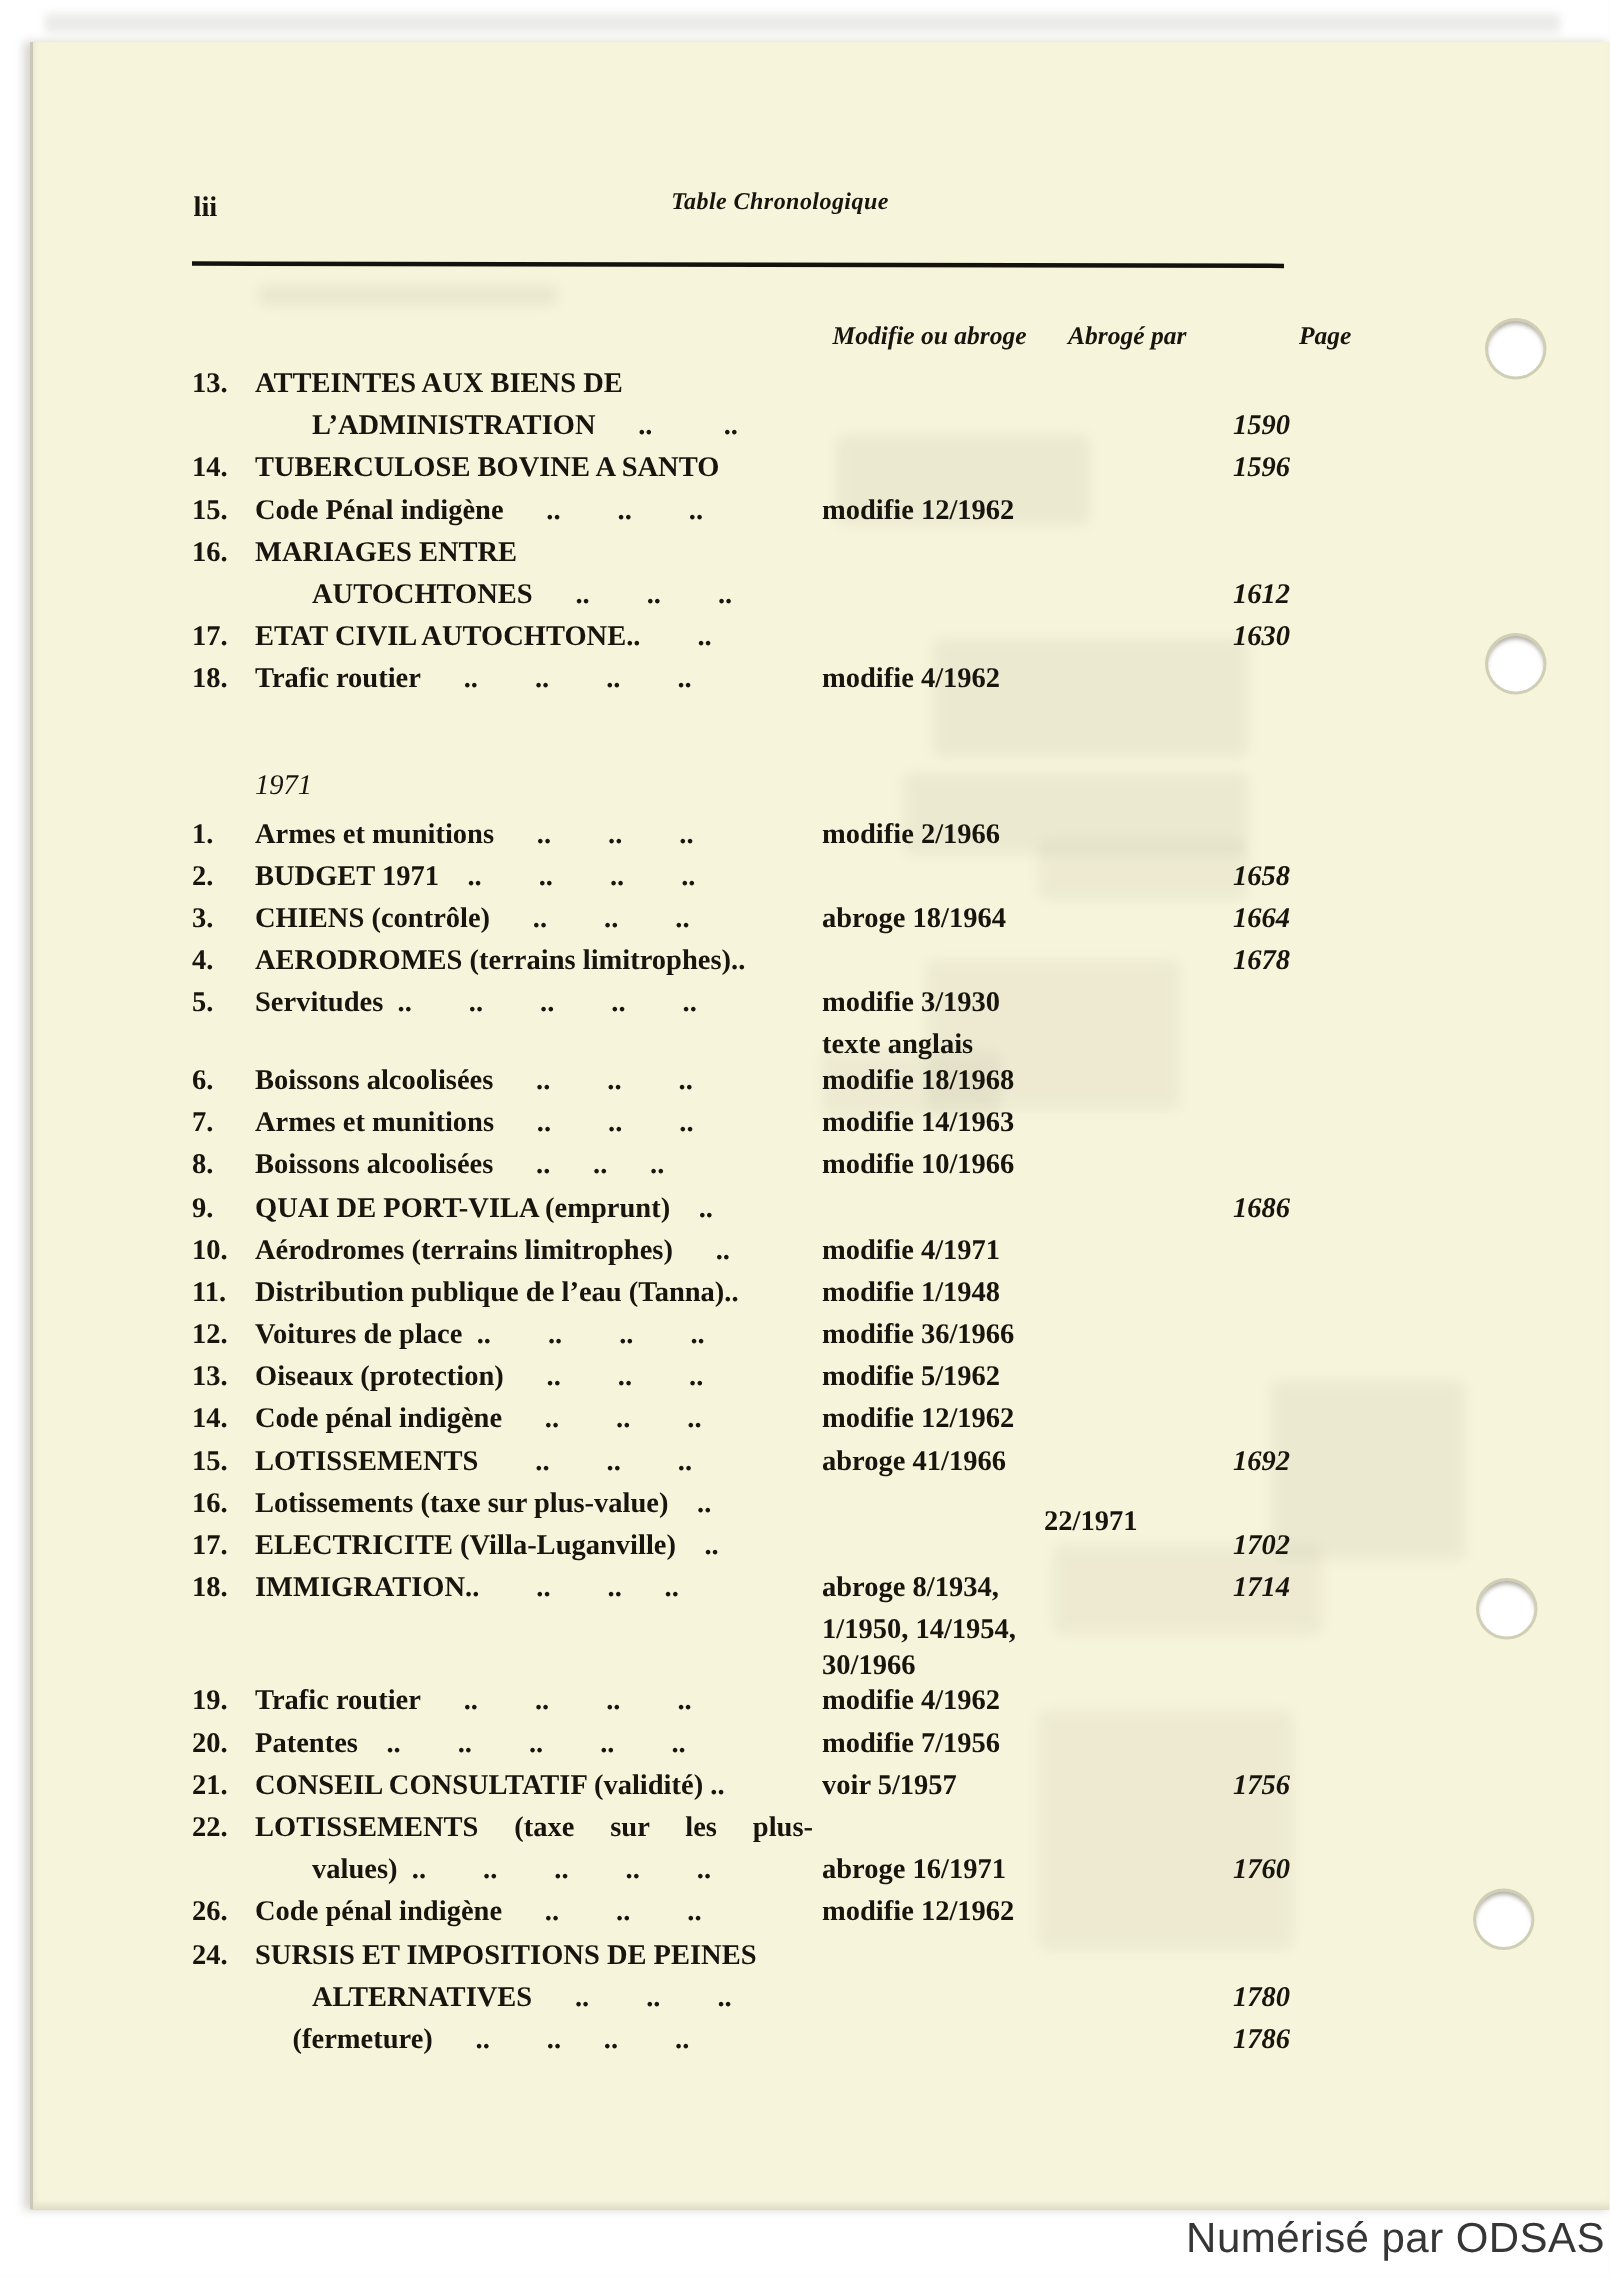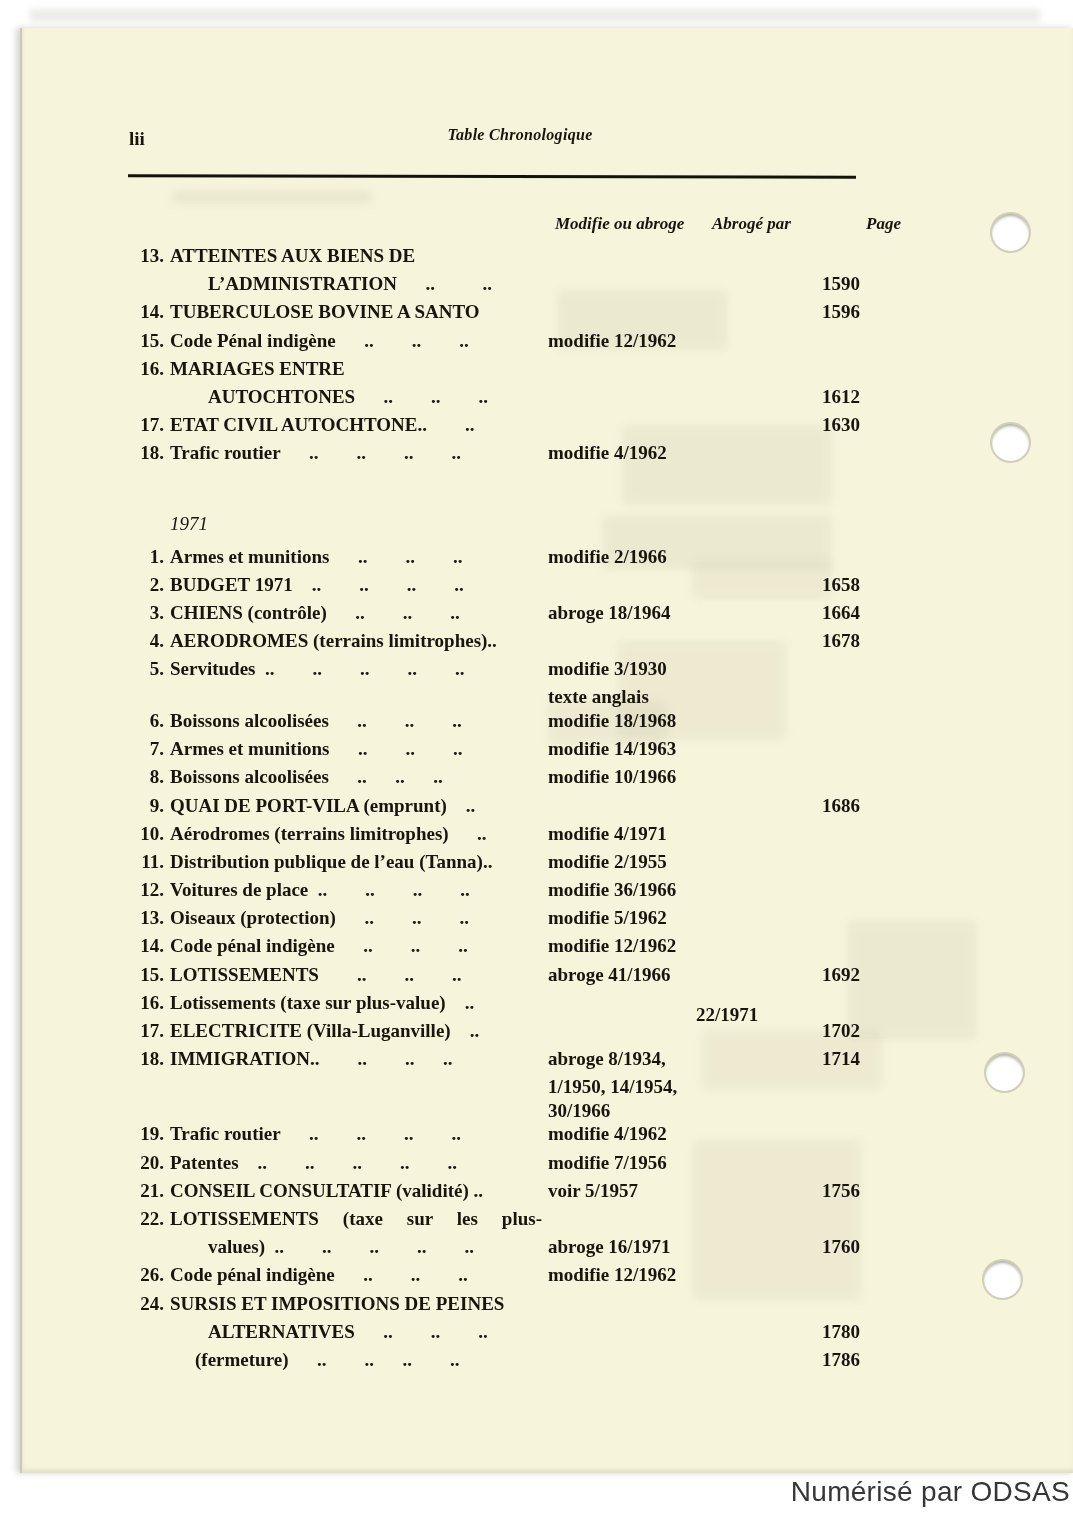--- a/index.html
+++ b/index.html
@@ -19,26 +19,26 @@
         font-size:16px;font-weight:700;font-style:italic;letter-spacing:.3px;}
   .rule{position:absolute;left:128px;top:175px;width:728px;height:3px;background:#14120d;
         transform:rotate(.12deg);}
   .toc{position:absolute;left:128px;top:214px;width:732px;font-size:19px;font-weight:700;}
   .head-row{position:relative;height:31px;font-size:17px;font-style:italic;}
   .h-mod{position:absolute;left:427px;white-space:nowrap;}
   .h-abr{position:absolute;left:584px;white-space:nowrap;}
   .h-page{position:absolute;left:690px;white-space:nowrap;margin-left:48px;}
   .line{position:relative;height:28.2px;}
   .line.cont{height:23.5px;}
-  .num{position:absolute;left:0;width:36px;text-align:right;font-family:Liberation Serif, serif;}
+  .num{position:absolute;left:0;width:36px;text-align:left;font-family:Liberation Serif, serif;}
   .title{position:absolute;left:42px;width:372px;white-space:nowrap;overflow:visible;}
   .title.just{white-space:normal;text-align:justify;text-align-last:justify;}
   .mod{position:absolute;left:420px;white-space:nowrap;}
   .abr{position:absolute;left:568px;white-space:nowrap;margin-top:12px;}
-  .pg{position:absolute;left:660px;width:72px;text-align:right;}
+  .pg{position:absolute;left:660px;width:72px;text-align:right;font-style:italic;}
   .spacer{height:42px;}
   .year-row{position:relative;height:33px;}
   .year{margin-left:42px;font-style:italic;font-weight:400;}
   .watermark{position:absolute;right:3px;top:1476px;font-family:"Liberation Sans","DejaVu Sans",sans-serif;
         font-size:28px;color:var(--wm,#363636);letter-spacing:.3px;}
 </style>
 </head>
 <body style="--paper: #f7f4dc; --ink: #18150f; --wm: #363636;">
 
 <div class="scan-edge-top"></div>
@@ -161,21 +161,21 @@
       <span class="pg">1686</span>
     </div>
     <div class="line">
       <span class="num">10.</span>
       <span class="title">Aérodromes (terrains limitrophes)  ..</span>
       <span class="mod">modifie 4/1971</span>
     </div>
     <div class="line">
       <span class="num">11.</span>
       <span class="title">Distribution publique de l’eau (Tanna)..</span>
-      <span class="mod">modifie 2/1955</span>
+      <span class="mod">modifie 1/1948</span>
     </div>
     <div class="line">
       <span class="num">12.</span>
       <span class="title">Voitures de place ..  ..  ..  ..</span>
       <span class="mod">modifie 36/1966</span>
     </div>
     <div class="line">
       <span class="num">13.</span>
       <span class="title">Oiseaux (protection)  ..  ..  ..</span>
       <span class="mod">modifie 5/1962</span>

